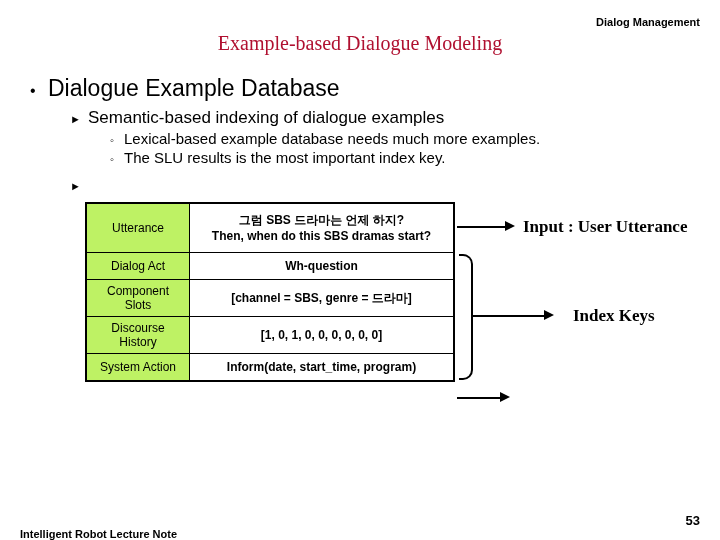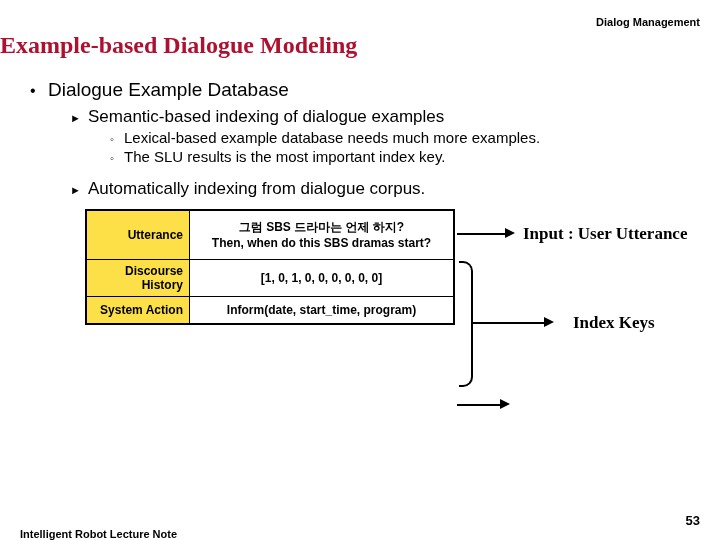--- a/index.html
+++ b/index.html
@@ -14,42 +14,42 @@
     overflow: hidden;
   }
   .header-label {
     position: absolute;
     top: 16px;
     right: 20px;
     font-size: 11px;
     font-weight: bold;
   }
   .title {
-    text-align: left;
-    font-size: 24px;
-    font-weight: bold;
+    text-align: center;
+    font-size: 20px;
+    font-weight: normal;
     color: #b01030;
     margin-top: 32px;
     font-family: Georgia, "Times New Roman", serif;
   }
   .content {
     margin: 20px 30px 0 30px;
   }
   .bullet-row {
     display: flex;
     align-items: baseline;
     margin-bottom: 6px;
   }
   .dot {
     width: 18px;
     flex: 0 0 18px;
     font-size: 16px;
   }
   .h1text {
-    font-size: 19px;
+    font-size: 23px;
   }
   .tri-row {
     display: flex;
     align-items: baseline;
     margin-left: 40px;
     margin-top: 4px;
   }
   .tri {
     width: 18px;
     flex: 0 0 18px;
@@ -88,23 +88,22 @@
   }
   .table td {
     border: 1px solid #000;
     font-size: 12px;
     text-align: center;
     vertical-align: middle;
     padding: 4px 6px;
   }
   .table td.lab {
     width: 90px;
-    font-weight: bold;
-    background: #fde047;
-    text-align: right;
+    font-weight: normal;
+    background: #bef264;
   }
   .table td.val {
     font-weight: bold;
   }
   .row-utt td { height: 40px; }
   .row-norm td { height: 18px; }
   .utt-lines { line-height: 1.35; }
   .side-label {
     position: absolute;
     font-family: "Times New Roman", serif;
@@ -167,34 +166,41 @@
     <div class="circ">◦</div>
     <div class="h3text">Lexical-based example database needs much more examples.</div>
   </div>
   <div class="circ-row">
     <div class="circ">◦</div>
     <div class="h3text">The SLU results is the most important index key.</div>
   </div>
 
   <div class="tri-row" style="margin-top:14px">
     <div class="tri">►</div>
-    <div class="h2text">Automatically indexing from dialogue corpus.</div>
   </div>
 
   <div class="diagram">
     <table class="table">
       <tbody>
           <tr class="row-utt">
         <td class="lab">Utterance</td>
         <td class="val utt-lines">
           <div>그럼 SBS 드라마는 언제 하지?</div>
           <div>Then, when do this SBS dramas start?</div>
         </td>
       </tr>
       <tr class="row-norm">
+        <td class="lab">Dialog Act</td>
+        <td class="val">Wh-question</td>
+      </tr>
+      <tr class="row-norm">
+        <td class="lab">Component Slots</td>
+        <td class="val">[channel = SBS, genre = 드라마]</td>
+      </tr>
+      <tr class="row-norm">
         <td class="lab">Discourse History</td>
         <td class="val">[1, 0, 1, 0, 0, 0, 0, 0, 0]</td>
       </tr>
       <tr class="row-norm">
         <td class="lab">System Action</td>
         <td class="val">Inform(date, start_time, program)</td>
       </tr>
     </tbody>
       </table>
 

